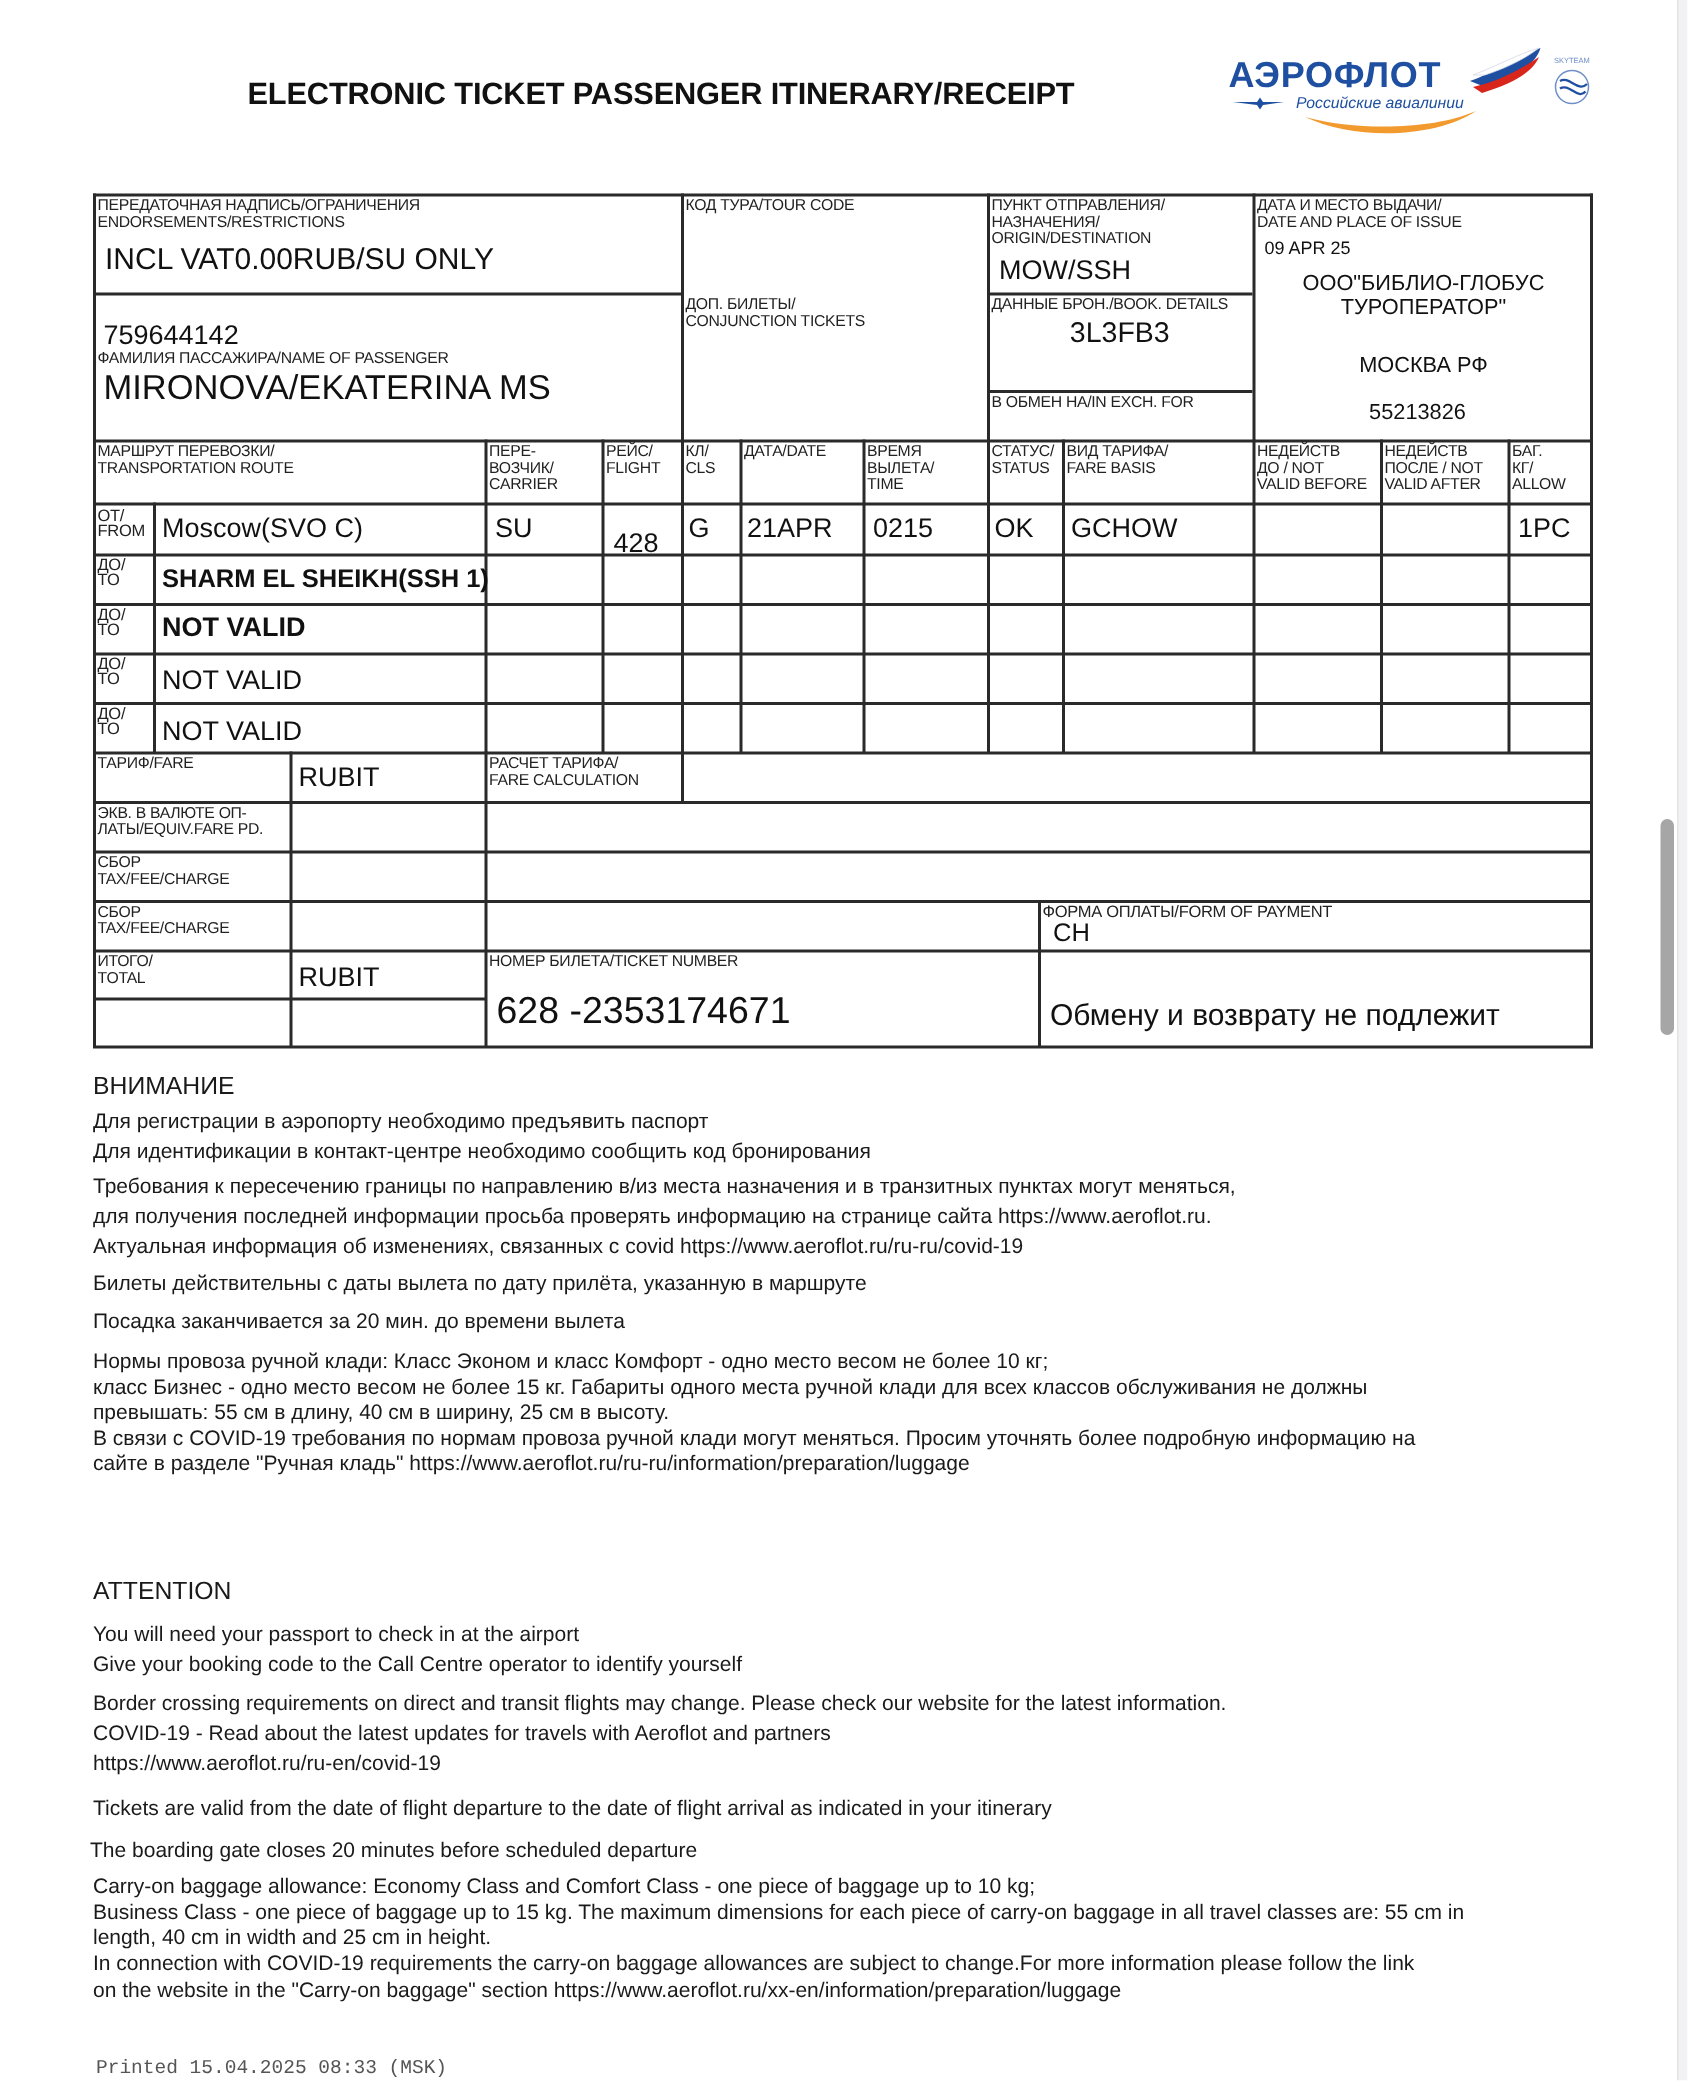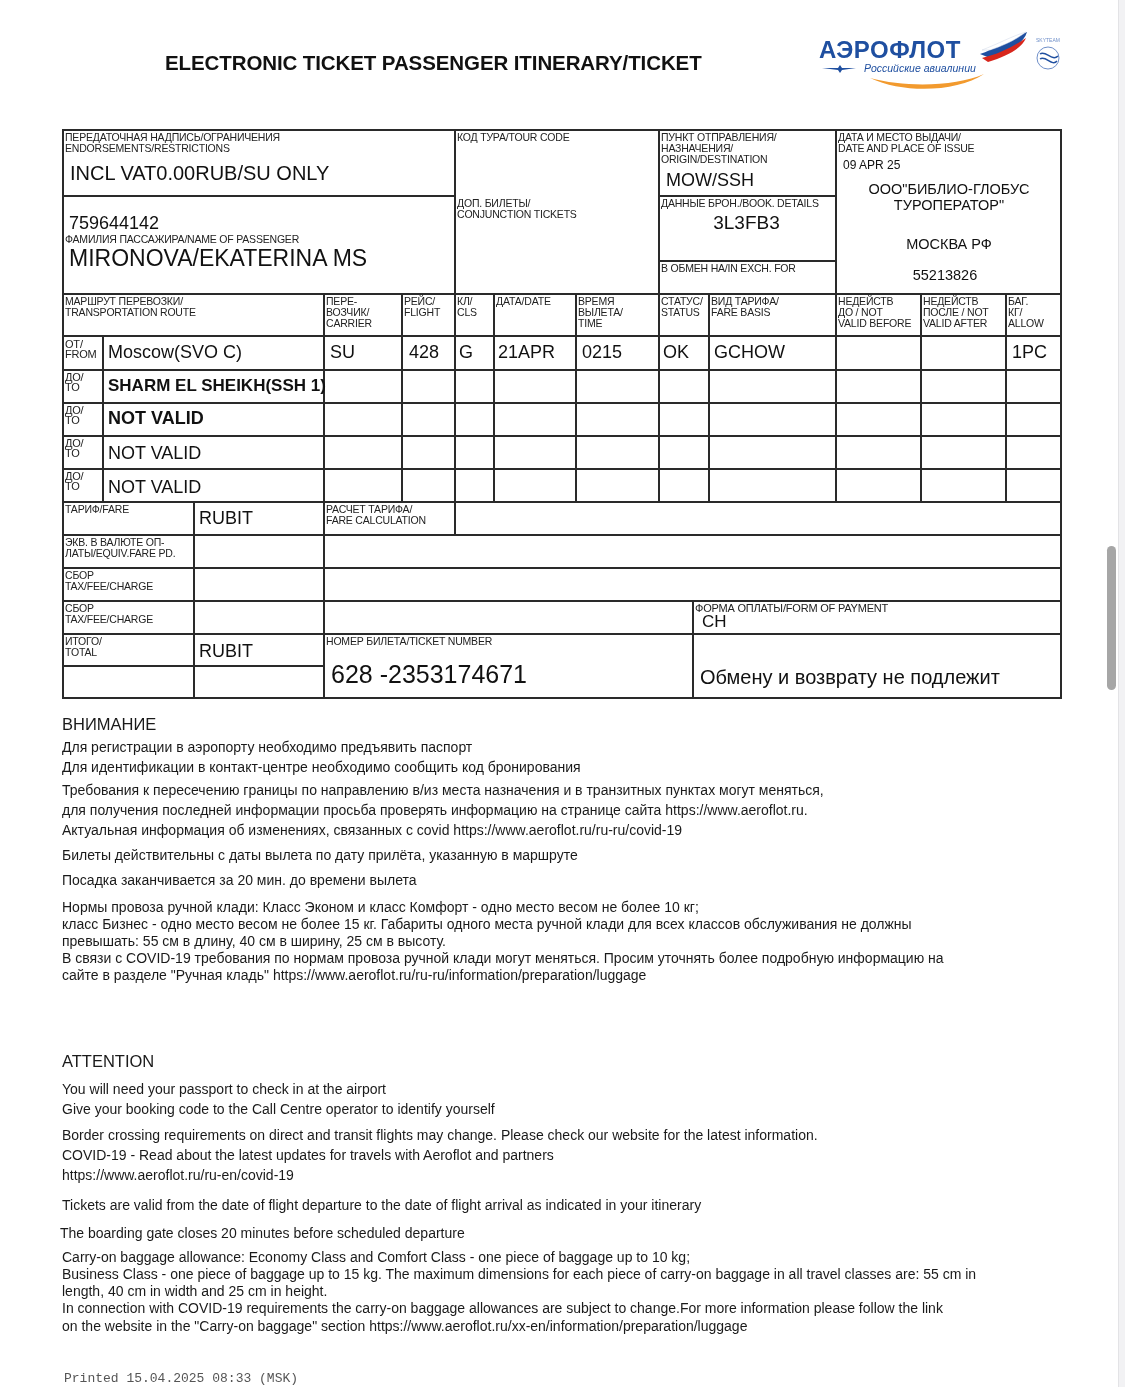--- a/index.html
+++ b/index.html
@@ -19,21 +19,21 @@
   .notice { position: absolute; left: 62px; font-size: 14px; line-height: 17px; color: #1a1a1a; }
   .nhead { font-size: 16.5px; }
   .printed { position: absolute; left: 64px; top: 1371px; font-family: "Liberation Mono", monospace; font-size: 13px; color: #555; }
   .scroll-track { position: absolute; left: 1118px; top: 0; width: 7px; height: 1387px; background: #f2f2f4; border-left: 1px solid #e3e3e6; }
   .scroll-thumb { position: absolute; left: 1107px; top: 546px; width: 9px; height: 144px; border-radius: 5px; background: #a6a6a6; }
 </style>
 </head>
 <body>
 
 <div class="abs title">
-  <div>ELECTRONIC TICKET PASSENGER ITINERARY/TICKET</div>
+  <div>ELECTRONIC TICKET PASSENGER ITINERARY/RECEIPT</div>
 </div>
 
 <div class="abs logo">
   <svg width="260" height="70" viewBox="0 0 260 70">
     <text x="7" y="30" font-family="Liberation Sans, sans-serif" font-weight="bold" font-size="24" fill="#1f4fa0" letter-spacing="0.5">АЭРОФЛОТ</text>
     <path d="M168 26 C185 20 198 10 215 4 C212 14 200 24 178 30 Z" fill="#1f4fa0"></path>
     <path d="M170 22 C186 16 200 8 214 4 C206 10 196 16 178 22 Z" fill="#ffffff" stroke="#cfd6e6" stroke-width="0.5"></path>
     <path d="M170 30 C188 26 202 18 214 10 C210 20 196 28 176 34 Z" fill="#d8261c"></path>
     <text x="52" y="44" font-family="Liberation Sans, sans-serif" font-style="italic" font-size="10.5" fill="#1f4fa0">Российские авиалинии</text>
     <path d="M58 50 C95 60 145 58 172 46 C145 64 92 66 58 50 Z" fill="#f29a2e"></path>
@@ -165,21 +165,21 @@
     <div class="lbl" style="left:1008px;top:296px;">БАГ.</div>
     <div class="lbl" style="left:1008px;top:307px;">КГ/</div>
     <div class="lbl" style="left:1008px;top:318px;">ALLOW</div>
   </div>
 
   <div>
     <div class="lbl sm" style="left:65px;top:339px;">ОТ/</div>
     <div class="lbl sm" style="left:65px;top:349px;">FROM</div>
     <div class="val" style="left:108px;top:342px;">Moscow(SVO C)</div>
     <div class="val" style="left:330px;top:342px;">SU</div>
-    <div class="val" style="left:409px;top:342px;">428</div>
+    <div class="val" style="left:409px;top:352px;">428</div>
     <div class="val" style="left:459px;top:342px;">G</div>
     <div class="val" style="left:498px;top:342px;">21APR</div>
     <div class="val" style="left:582px;top:342px;">0215</div>
     <div class="val" style="left:663px;top:342px;">OK</div>
     <div class="val" style="left:714px;top:342px;">GCHOW</div>
     <div class="val" style="left:1012px;top:342px;">1PC</div>
   </div>
 
   <div>
     <div class="lbl sm" style="left:65px;top:372px;">ДО/</div>

